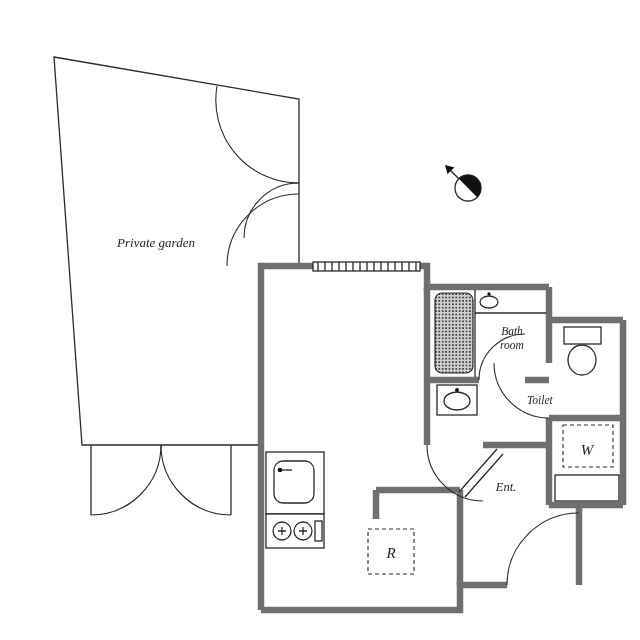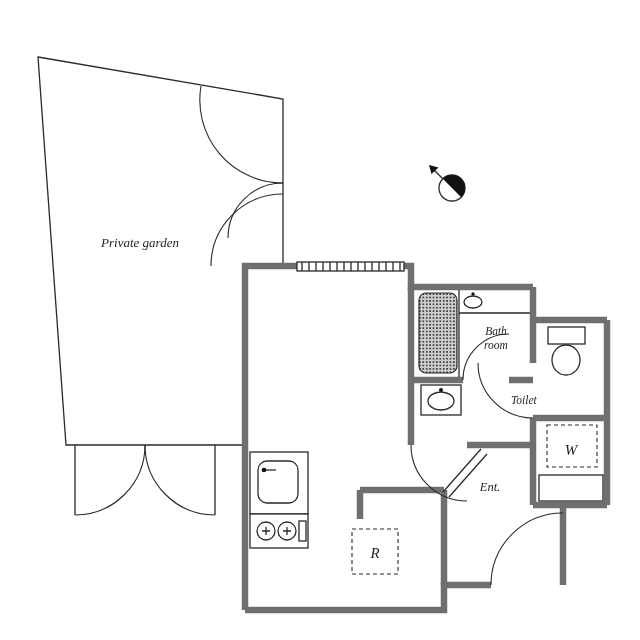--- a/index.html
+++ b/index.html
@@ -1,19 +1,19 @@
 <!DOCTYPE html>
 <html style="--wall: #6f6f6f; --line: #2a2a2a; --text: #1e1e1e; --bg: #ffffff;"><head>
 <meta charset="utf-8">
 <style>
   :root{
     --wall:#6f6f6f; --line:#2a2a2a; --text:#1e1e1e; --bg:#ffffff;
   }
   html,body{margin:0;padding:0;background:var(--bg);}
-  .stage{width:568px;height:640px;position:relative;background:var(--bg);}
+  .stage{width:568px;height:640px;position:relative;background:var(--bg);margin-left:16px;}
   svg{display:block;}
   svg text{
     font-family:"Liberation Serif","DejaVu Serif",serif;
     font-style:italic;
     fill:var(--text);
   }
   .wall{stroke:var(--wall);stroke-width:6.5;fill:none;stroke-linecap:butt;stroke-linejoin:miter;}
   .thin{stroke:var(--line);stroke-width:1.3;fill:none;}
   .thinw{stroke:var(--line);stroke-width:1.3;fill:#fff;}
   .arc{stroke:var(--line);stroke-width:1.1;fill:none;}

